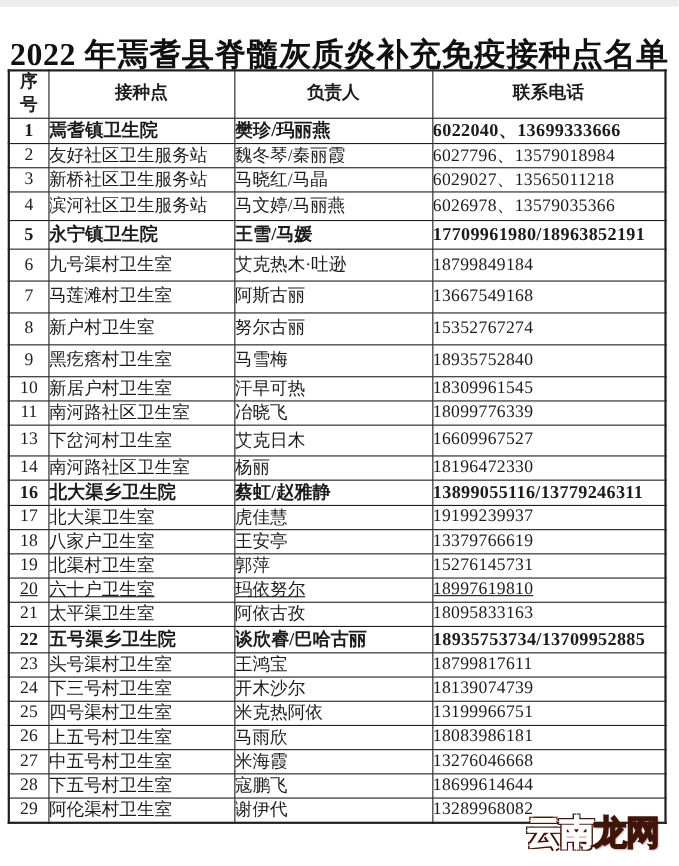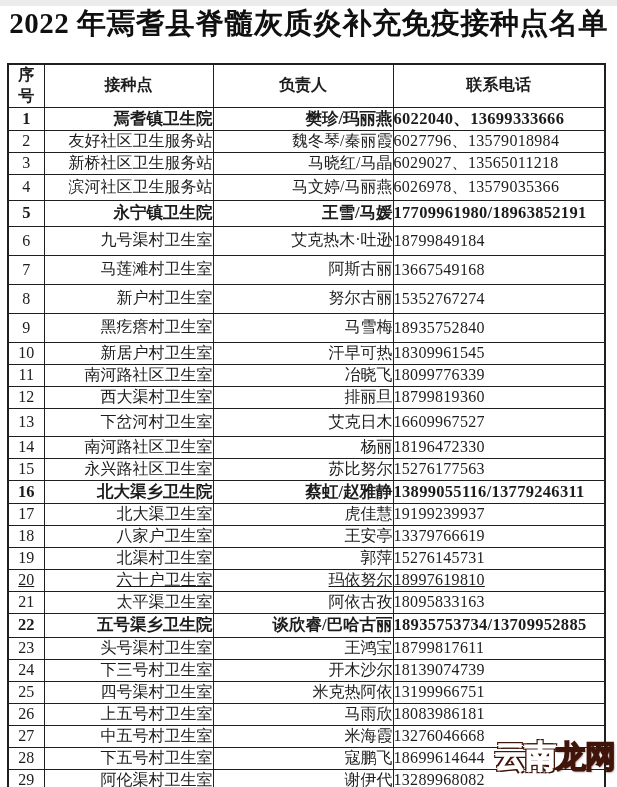--- a/index.html
+++ b/index.html
@@ -5,42 +5,42 @@
   html,body { margin:0; padding:0; background:#ffffff; }
   .page {
     position:relative; width:617px; height:787px; background:#ffffff;
     font-family:"Liberation Serif","DejaVu Serif",serif; color:#1a1a1a;
     overflow:hidden;
   }
   .edge-strip {
     position:absolute; top:0; left:0; width:617px; height:6px; background:#ececec;
   }
   .title {
-    position:absolute; top:4px; left:0; width:100%;
+    position:absolute; top:30px; left:0; width:100%;
     margin:0; text-align:center; font-size:29px; font-weight:600;
     letter-spacing:0.5px; color:#101010; white-space:nowrap;
   }
   table.roster {
     position:absolute; top:63px; left:7px;
     border-collapse:collapse; table-layout:fixed;
     border:2px solid #1f1f1f;
   }
   .roster th, .roster td {
     border:1.5px solid #1f1f1f;
     font-size:16px; color:#1c1c1c;
     overflow:hidden; white-space:nowrap;
     padding:0;
   }
   .roster thead th {
     height:40px; font-weight:bold; text-align:center;
     white-space:normal; line-height:1.3;
   }
   .roster thead th.c-no { padding:0 9px; word-break:break-all;margin-left:46px; }
   .c-no  { text-align:center; }
-  .c-site, .c-person { text-align:right; padding-left:6px; }
+  .c-site, .c-person { text-align:left; padding-left:6px; }
   .c-phone { text-align:left; padding-left:8px; letter-spacing:0.3px; }
   tr.bold-row td { font-weight:bold; font-size:16.5px; }
   .watermark {
     position:absolute; left:479px; top:741px;
     font-family:"Liberation Sans","DejaVu Sans",sans-serif;
     font-size:31px; font-weight:bold; white-space:nowrap;
     letter-spacing:-1px; line-height:1;
   }
   .wm-part1 {
     -webkit-text-stroke:1.5px #ffffff;
@@ -134,44 +134,32 @@
     <td class="c-site">新居户村卫生室</td>
     <td class="c-person">汗早可热</td>
     <td class="c-phone">18309961545</td>
   </tr>
         <tr style="height: 22px;">
     <td class="c-no">11</td>
     <td class="c-site">南河路社区卫生室</td>
     <td class="c-person">冶晓飞</td>
     <td class="c-phone">18099776339</td>
   </tr>
-        <tr style="height: 22px;">
-    <td class="c-no">12</td>
-    <td class="c-site">西大渠村卫生室</td>
-    <td class="c-person">排丽旦</td>
-    <td class="c-phone">18799819360</td>
-  </tr>
         <tr style="height: 28px;">
     <td class="c-no">13</td>
     <td class="c-site">下岔河村卫生室</td>
     <td class="c-person">艾克日木</td>
     <td class="c-phone">16609967527</td>
   </tr>
         <tr style="height: 22px;">
     <td class="c-no">14</td>
     <td class="c-site">南河路社区卫生室</td>
     <td class="c-person">杨丽</td>
     <td class="c-phone">18196472330</td>
   </tr>
-        <tr style="height: 22px;">
-    <td class="c-no">15</td>
-    <td class="c-site">永兴路社区卫生室</td>
-    <td class="c-person">苏比努尔</td>
-    <td class="c-phone">15276177563</td>
-  </tr>
         <tr class="bold-row" style="height: 23px;">
     <td class="c-no">16</td>
     <td class="c-site">北大渠乡卫生院</td>
     <td class="c-person">蔡虹/赵雅静</td>
     <td class="c-phone">13899055116/13779246311</td>
   </tr>
         <tr style="height: 22px;">
     <td class="c-no">17</td>
     <td class="c-site">北大渠卫生室</td>
     <td class="c-person">虎佳慧</td>
@@ -246,15 +234,15 @@
         <tr style="height: 22px;">
     <td class="c-no">29</td>
     <td class="c-site">阿伦渠村卫生室</td>
     <td class="c-person">谢伊代</td>
     <td class="c-phone">13289968082</td>
   </tr>
       </tbody>
   </table>
 
   <div class="watermark">
-    <span class="wm-part1" style="color: #3b82f6; margin-left: 16px;">云南</span><span class="wm-part2" style="color: #0c4a6e;">龙网</span>
+    <span class="wm-part1" style="color: #3b82f6;">云南</span><span class="wm-part2" style="color: #0c4a6e;">龙网</span>
   </div>
 </div>
 
 </body></html>

